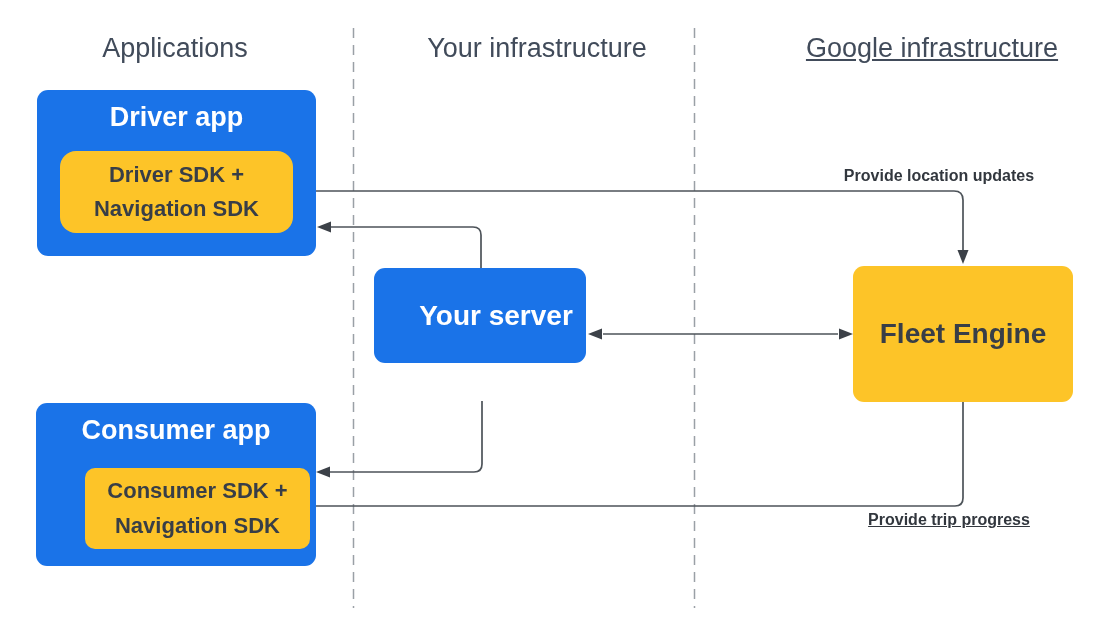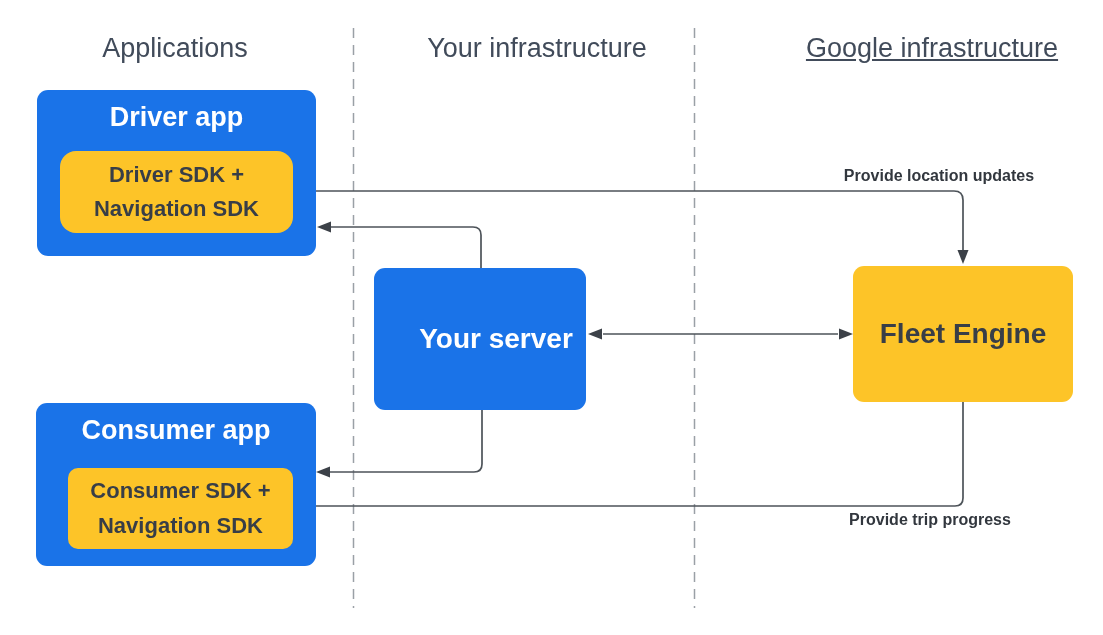--- a/index.html
+++ b/index.html
@@ -87,32 +87,32 @@
   <div class="node blue" style="left:37px;top:90px;width:279px;height:166px;padding-left:20px;">
     <div class="node-title">Driver app</div>
     <div class="sdk" style="left:23px;top:61px;width:233px;height:82px;border-radius:16px;">
       <span>Driver SDK +</span>
       <span>Navigation SDK</span>
     </div>
   </div>
 
   <div class="node blue" style="left:36px;top:403px;width:280px;height:163px;">
     <div class="node-title">Consumer app</div>
-    <div class="sdk" style="left:32px;top:65px;width:225px;height:81px;">
+    <div class="sdk" style="left:49px;top:65px;width:225px;height:81px;">
       <span>Consumer SDK +</span>
       <span>Navigation SDK</span>
     </div>
   </div>
 
-  <div class="node blue big" style="left:374px;top:268px;width:212px;height:142px;padding-left:32px;">
+  <div class="node blue big" style="left:374px;top:268px;width:212px;height:95px;padding-left:32px;">
     <span class="big-label on-blue">Your server</span>
   </div>
 
   <div class="node yellow big" style="left:853px;top:266px;width:220px;height:136px;">
     <span class="big-label on-yellow">Fleet Engine</span>
   </div>
 
   <div class="edge-label centered" style="left:919px;top:167px;">Provide location updates</div>
 
 
-  <div class="edge-label centered" style="left:910px;top:511px;">Provide trip progress</div>
+  <div class="edge-label centered" style="left:929px;top:511px;text-decoration:underline;">Provide trip progress</div>
 
 </div>
 
 </body></html>

